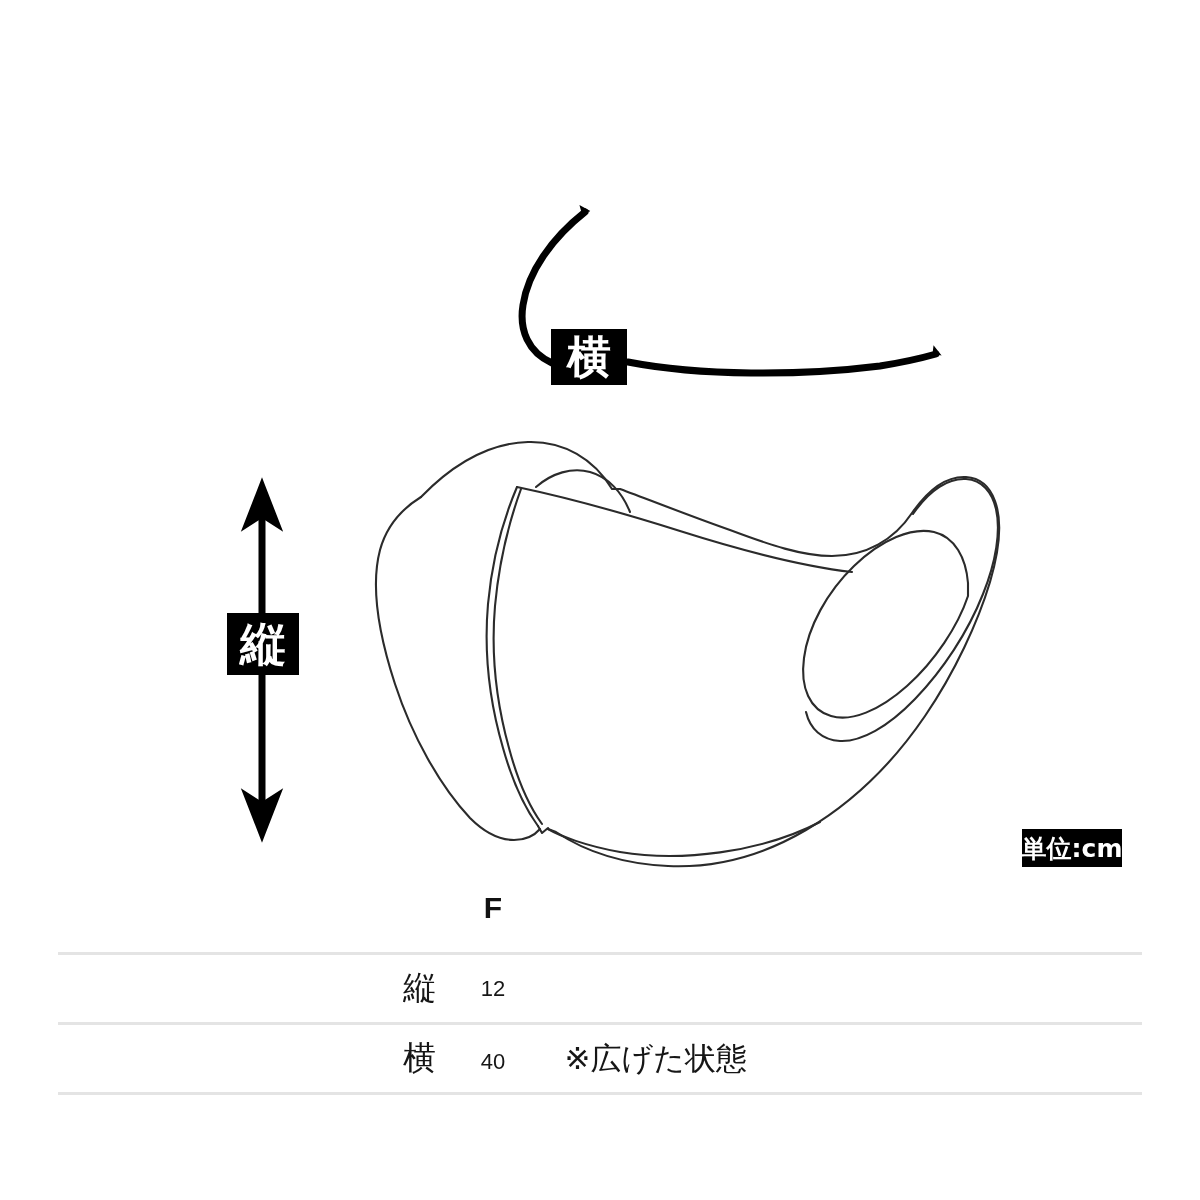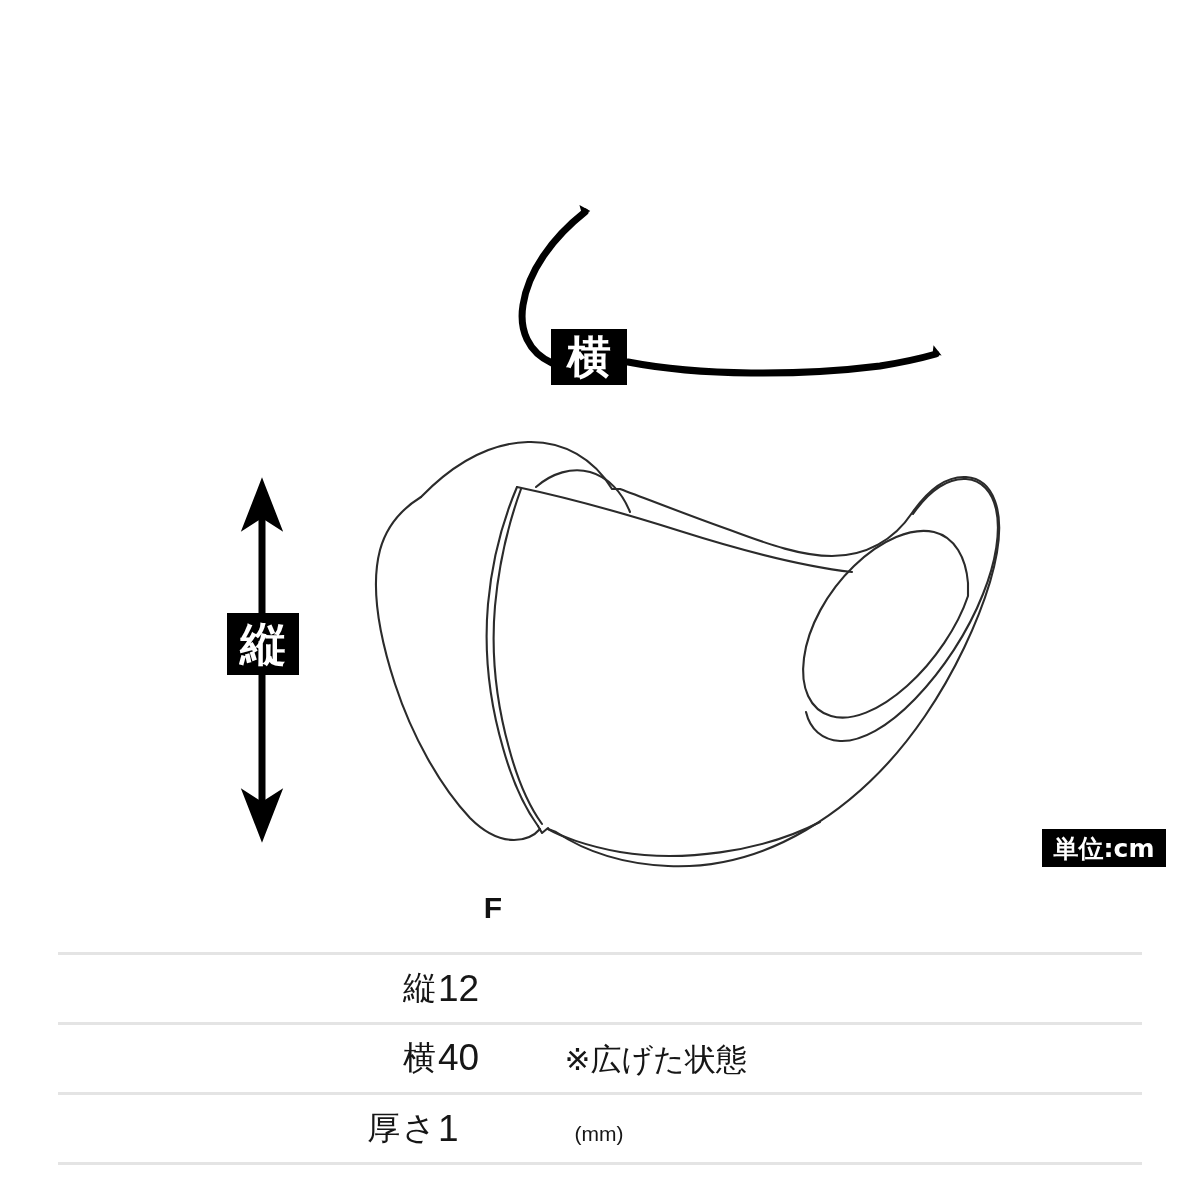--- a/index.html
+++ b/index.html
@@ -63,25 +63,24 @@
   #badge-tate {
     left: 227px;
     top: 613px;
     width: 72px;
     height: 62px;
     font-size: 46px;
   }
   #badge-unit {
     left: 1022px;
     top: 829px;
-    width: 124px;
+    width: 100px;
     height: 38px;
     font-size: 25px;
     font-weight: 700;
-    margin-left: 20px;
   }
 
   
   #size-table {
     position: absolute;
     left: 58px;
     top: 884px;
     width: 1084px;
   }
   table.sizes {
@@ -135,22 +134,22 @@
     letter-spacing: 2px;
   }
   td.value-cell {
     text-align: left;
     padding-left: 0;
     color: #161616;
   }
   .value-main {
     display: inline-block;
     width: 110px;
-    text-align: left;
-    font-size: 37px;
+    text-align: center;
+    font-size: 22px;
     font-family: "Liberation Sans", sans-serif;
     font-weight: 400;
   }
   .value-note {
     display: inline-block;
     margin-left: 12px;
     font-size: 31px;
     font-family: "DejaVu Sans", "Liberation Sans", sans-serif;
     vertical-align: baseline;
   }
@@ -290,25 +289,18 @@
         </tr>
 
         <tr>
           <td class="label-cell">横</td>
           <td class="value-cell">
             <span class="value-main">40</span>
             <span class="value-note">※広げた状態</span>
           </td>
         </tr>
 
-        <tr>
-          <td class="label-cell">厚さ</td>
-          <td class="value-cell">
-            <span class="value-main">1</span>
-            <span class="value-note small">(mm)</span>
-          </td>
-        </tr>
 
       </tbody>
     </table>
   </div>
 
 </div>
 
 </body></html>

